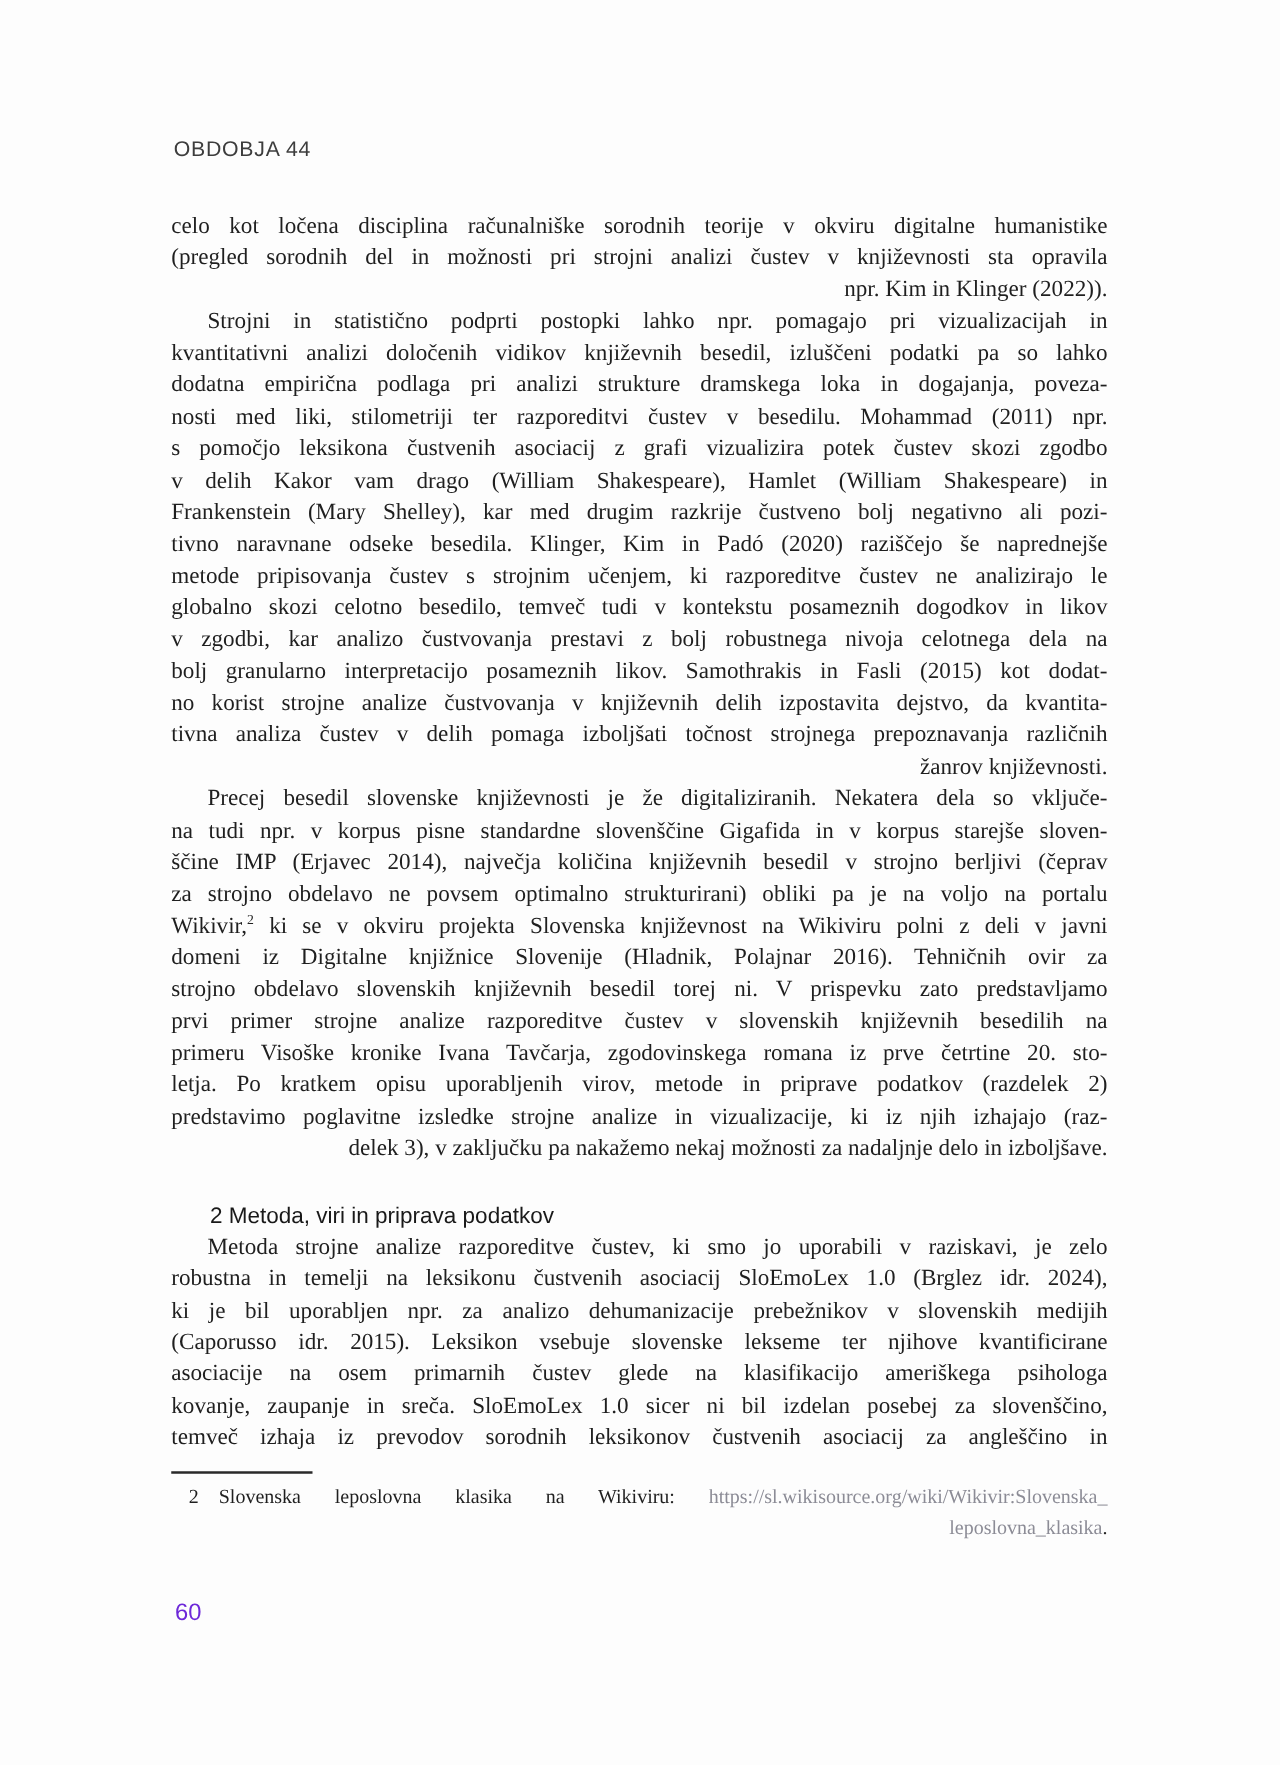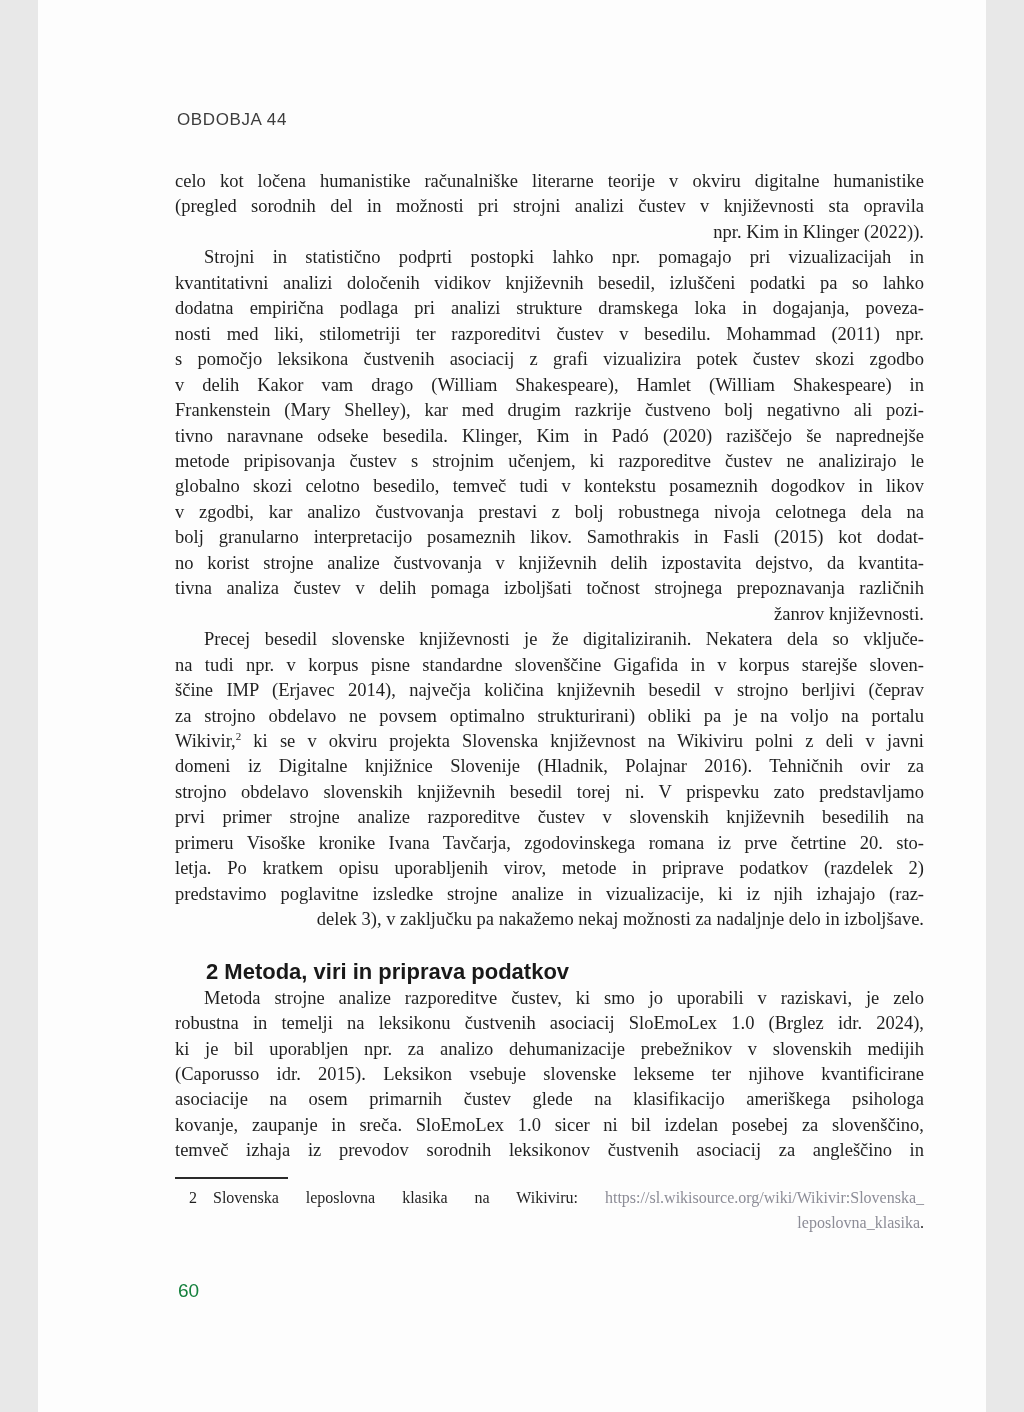--- a/index.html
+++ b/index.html
@@ -1,19 +1,19 @@
 <!DOCTYPE html>
 <html><head>
 <meta charset="utf-8">
 <style>
   html,body { margin:0; padding:0; }
   body { background:#e8e8e8; }
   .page {
     position:relative;
-    width:948px; height:1412px;
+    width:1024px; height:1412px;
     margin:0 auto;
     background:#fdfdfd;
     overflow:hidden;
     font-family:"Liberation Serif", serif;
     color:#1f1f1f;
   }
   .running-header {
     position:absolute; left:139px; top:110px;
     font-family:"Liberation Sans", sans-serif;
     font-size:17px; letter-spacing:0.6px; color:#3d3d3d;
@@ -24,22 +24,22 @@
   .para { font-size:18.5px; line-height:25.45px; }
   .line { min-height:25.45px; text-align:right; }
   .line.j { text-align:justify; text-align-last:justify; }
   .line.first { text-indent:29px; }
   .i { }
   sup.sup { font-size:11px; line-height:0; vertical-align:super; }
   .heading {
     margin-top:25px;
     padding-left:31px;
     font-family:"Liberation Sans", sans-serif;
-    font-weight:bold;
-    font-size:22px; line-height:28px;
+    font-weight:normal;
+    font-size:18px; line-height:28px;
     color:#191919;
   }
   .footnote { margin-top:13px; }
   .fn-sep {
     width:113px; height:0;
     border-top:2px solid #2a2a2a;
   }
   .fn-body {
     position:relative;
     margin-top:7px;
@@ -47,34 +47,34 @@
     font-size:16px; line-height:24.8px;
   }
   .fn-marker {
     position:absolute; left:14px; top:0;
   }
   .fn-body .line { min-height:24.8px; }
   .url { color:#8c8c96; }
   .page-number {
     position:absolute; left:140px; top:1280px;
     font-family:"Liberation Sans", sans-serif;
-    font-size:19px; color:#15803d;
+    font-size:19px; color:#6d28d9;
   }
 </style>
 </head>
 <body>
 
 <div class="page">
 
   <div class="running-header">OBDOBJA 44</div>
 
   <div class="text-col">
     <div>
         <div class="para">
-          <div class="line j">celo kot ločena humanistike računalniške literarne teorije v okviru digitalne humanistike</div>
+          <div class="line j">celo kot ločena disciplina računalniške sorodnih teorije v okviru digitalne humanistike</div>
           <div class="line j">(pregled sorodnih del in možnosti pri strojni analizi čustev v književnosti sta opravila</div>
           <div class="line">npr. Kim in Klinger (2022)).</div>
         </div>
         <div class="para">
           <div class="line j first">Strojni in statistično podprti postopki lahko npr. pomagajo pri vizualizacijah in</div>
           <div class="line j">kvantitativni analizi določenih vidikov književnih besedil, izluščeni podatki pa so lahko</div>
           <div class="line j">dodatna empirična podlaga pri analizi strukture dramskega loka in dogajanja, poveza-</div>
           <div class="line j">nosti med liki, stilometriji ter razporeditvi čustev v besedilu. Mohammad (2011) npr.</div>
           <div class="line j">s pomočjo leksikona čustvenih asociacij z grafi vizualizira potek čustev skozi zgodbo</div>
           <div class="line j">v delih <span class="i">Kakor vam drago</span> (William Shakespeare), <span class="i">Hamlet</span> (William Shakespeare) in</div>

